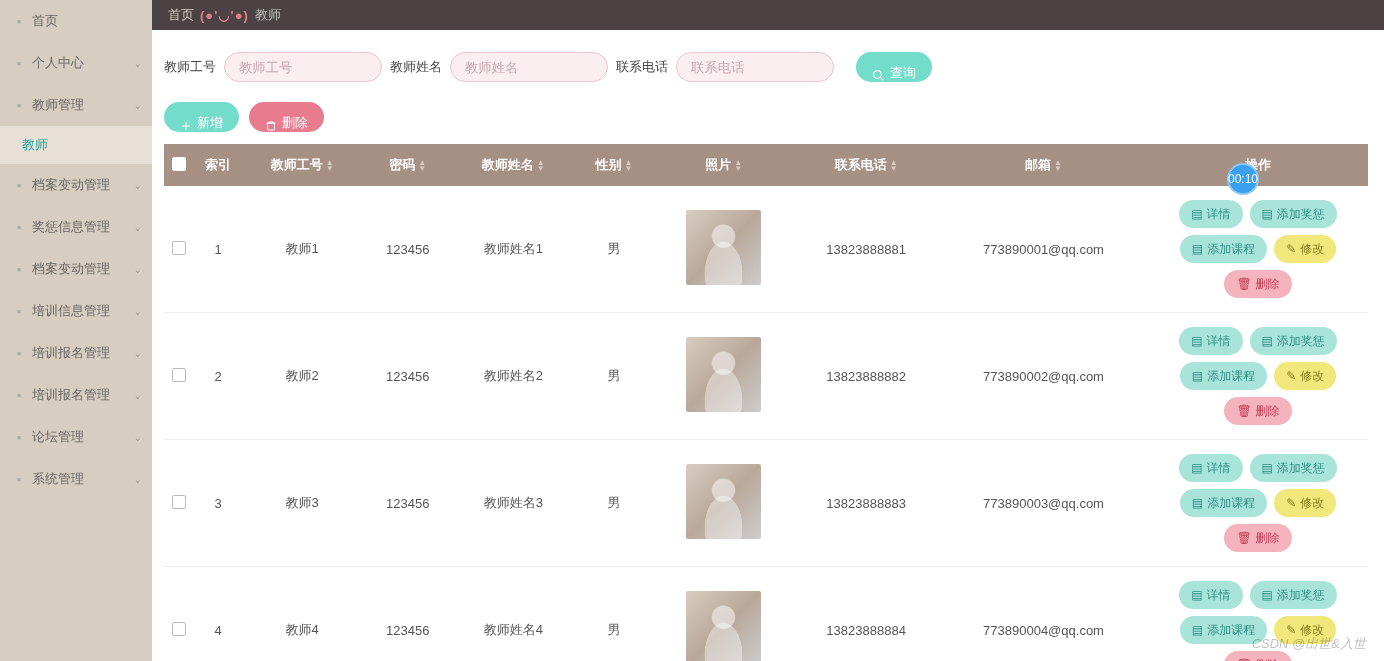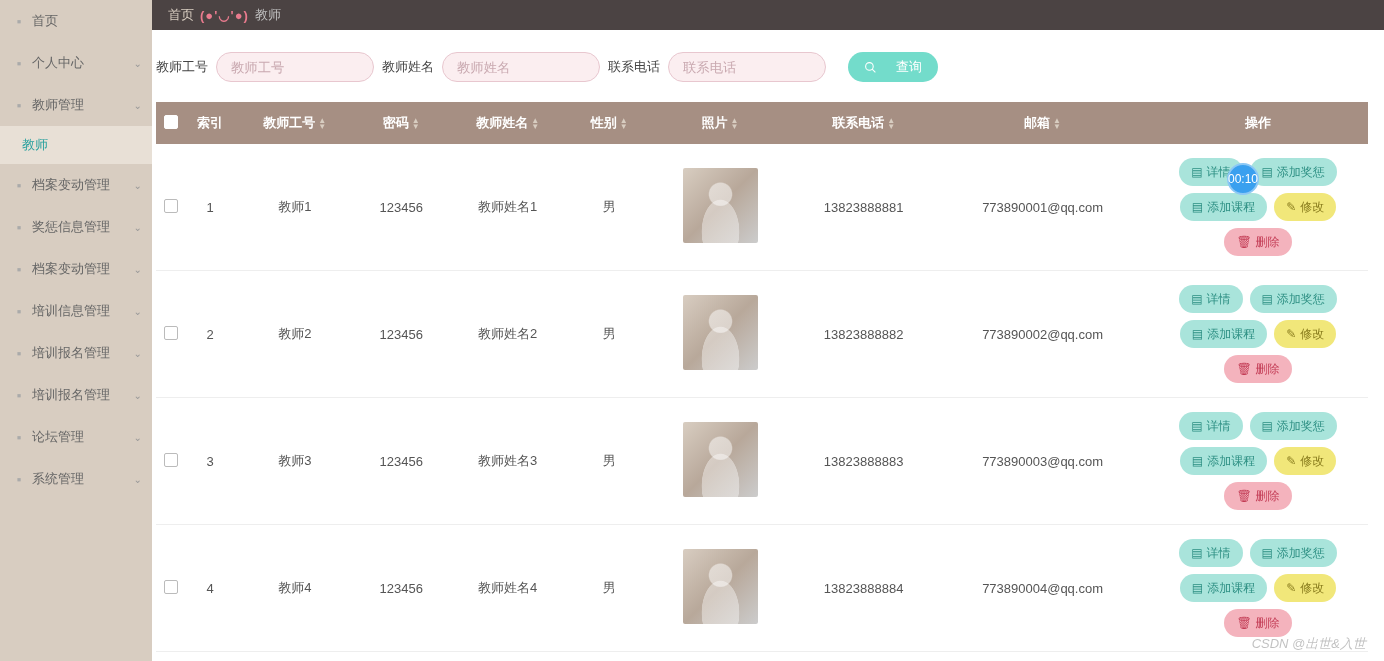--- a/index.html
+++ b/index.html
@@ -8,26 +8,26 @@
     .sidebar { width: 152px; background: #d8cdc1; height: 100%; flex-shrink: 0; overflow-y: auto; }
     .menu-item { padding: 12px 12px; display: flex; align-items: center; gap: 6px; border-bottom: 0; color: #666; cursor: pointer; position: relative; }
     .menu-item .mi-icon { width: 14px; height: 14px; display: inline-flex; align-items: center; justify-content: center; color: #aaa; }
     .menu-item .arrow { position: absolute; right: 10px; color: #999; font-size: 10px; }
     .menu-sub { padding: 10px 22px; color: #2aa19e; background: #e8e0d6; }
     .main { flex: 1; display: flex; flex-direction: column; overflow: hidden; }
     .topbar { height: 30px; background: #4b4343; color: #c9c9c9; display: flex; align-items: center; padding: 0 16px; gap: 6px; font-size: 13px; }
     .topbar .home { color: #d8cdc1; }
     .topbar .face { color: #e97b8e; font-weight: bold; letter-spacing: 1px;}
     .topbar .crumb { color: #bfbfbf; }
-    .content { padding: 22px 16px 0 4px; background: #fff; flex: 1; overflow-y: scroll; }
+    .content { padding: 22px 16px 0 12px; background: #fff; flex: 1; overflow-y: scroll; }
     .search-row { display: flex; align-items: center; gap: 8px; margin-bottom: 20px; }
     .sr-label { color: #444; white-space: nowrap; }
     .sr-input { width: 158px; height: 30px; border: 1px solid #e8c7cf; background: #fbeef0; border-radius: 16px; padding: 0 14px; color: #aaa; outline: none; }
     .sr-input::placeholder { color: #c9a9b0; }
-    .btn { height: 30px; border: none; border-radius: 16px; padding: 0 16px; display: inline-flex; align-items: center; gap: 19px; cursor: pointer; font-size: 13px; }
+    .btn { height: 30px; border: none; border-radius: 16px; padding: 0 16px; display: inline-flex; align-items: flex-end; gap: 5px; cursor: pointer; font-size: 13px; }
     .btn-green { background: #73dccb; color: #fff; }
     .btn-red { background: #e97b8e; color: #fff; }
     .action-row { display: flex; gap: 10px; margin-bottom: 12px; }
     table { width: 100%; border-collapse: collapse; }
     thead th { background: #a68f83; color: #fff; font-weight: bold; padding: 12px 8px; text-align: center; font-size: 13px; }
     thead th .sort { display: inline-flex; flex-direction: column; font-size: 8px; line-height: 6px; vertical-align: middle; margin-left: 3px; color: #d8cdc1; }
     tbody tr { border-bottom: 1px solid #eee; }
     tbody td { padding: 14px 8px; text-align: center; vertical-align: middle; color: #555; }
     .chk { width: 14px; height: 14px; border: 1px solid #bbb; background: #fff; display: inline-block; border-radius: 2px; }
     .chk.h { border: 1px solid #fff; }
@@ -123,20 +123,41 @@
         <button class="btn btn-green">
           <span>
               <svg width="13" height="13" viewBox="0 0 24 24" fill="none" stroke="currentColor" stroke-width="2">
                 <circle cx="10" cy="10" r="7"></circle>
                 <line x1="21" y1="21" x2="15" y2="15"></line>
               </svg>
             </span>
           <span>查询</span>
         </button>
       </div>
+      <div class="action-row">
+        <button class="btn btn-green">
+          <span>
+              <svg width="12" height="12" viewBox="0 0 24 24" fill="none" stroke="currentColor" stroke-width="2">
+                <line x1="12" y1="4" x2="12" y2="20"></line>
+                <line x1="4" y1="12" x2="20" y2="12"></line>
+              </svg>
+            </span>
+          <span>新增</span>
+        </button>
+        <button class="btn btn-red">
+          <span>
+              <svg width="12" height="12" viewBox="0 0 24 24" fill="none" stroke="currentColor" stroke-width="2">
+                <path d="M3 6h18"></path>
+                <path d="M8 6V4h8v2"></path>
+                <rect x="5" y="6" width="14" height="14" rx="1"></rect>
+              </svg>
+            </span>
+          <span>删除</span>
+        </button>
+      </div>
       <table>
         <thead>
             <tr id="thead-row">
               <th style="width: 28px;"><span class="chk h"></span></th>
               <th style="width: 48px;">索引</th>
               <th>教师工号<span class="sort">
                   <span>▲</span>
                   <span>▼</span>
                 </span></th>
               <th>密码<span class="sort">

